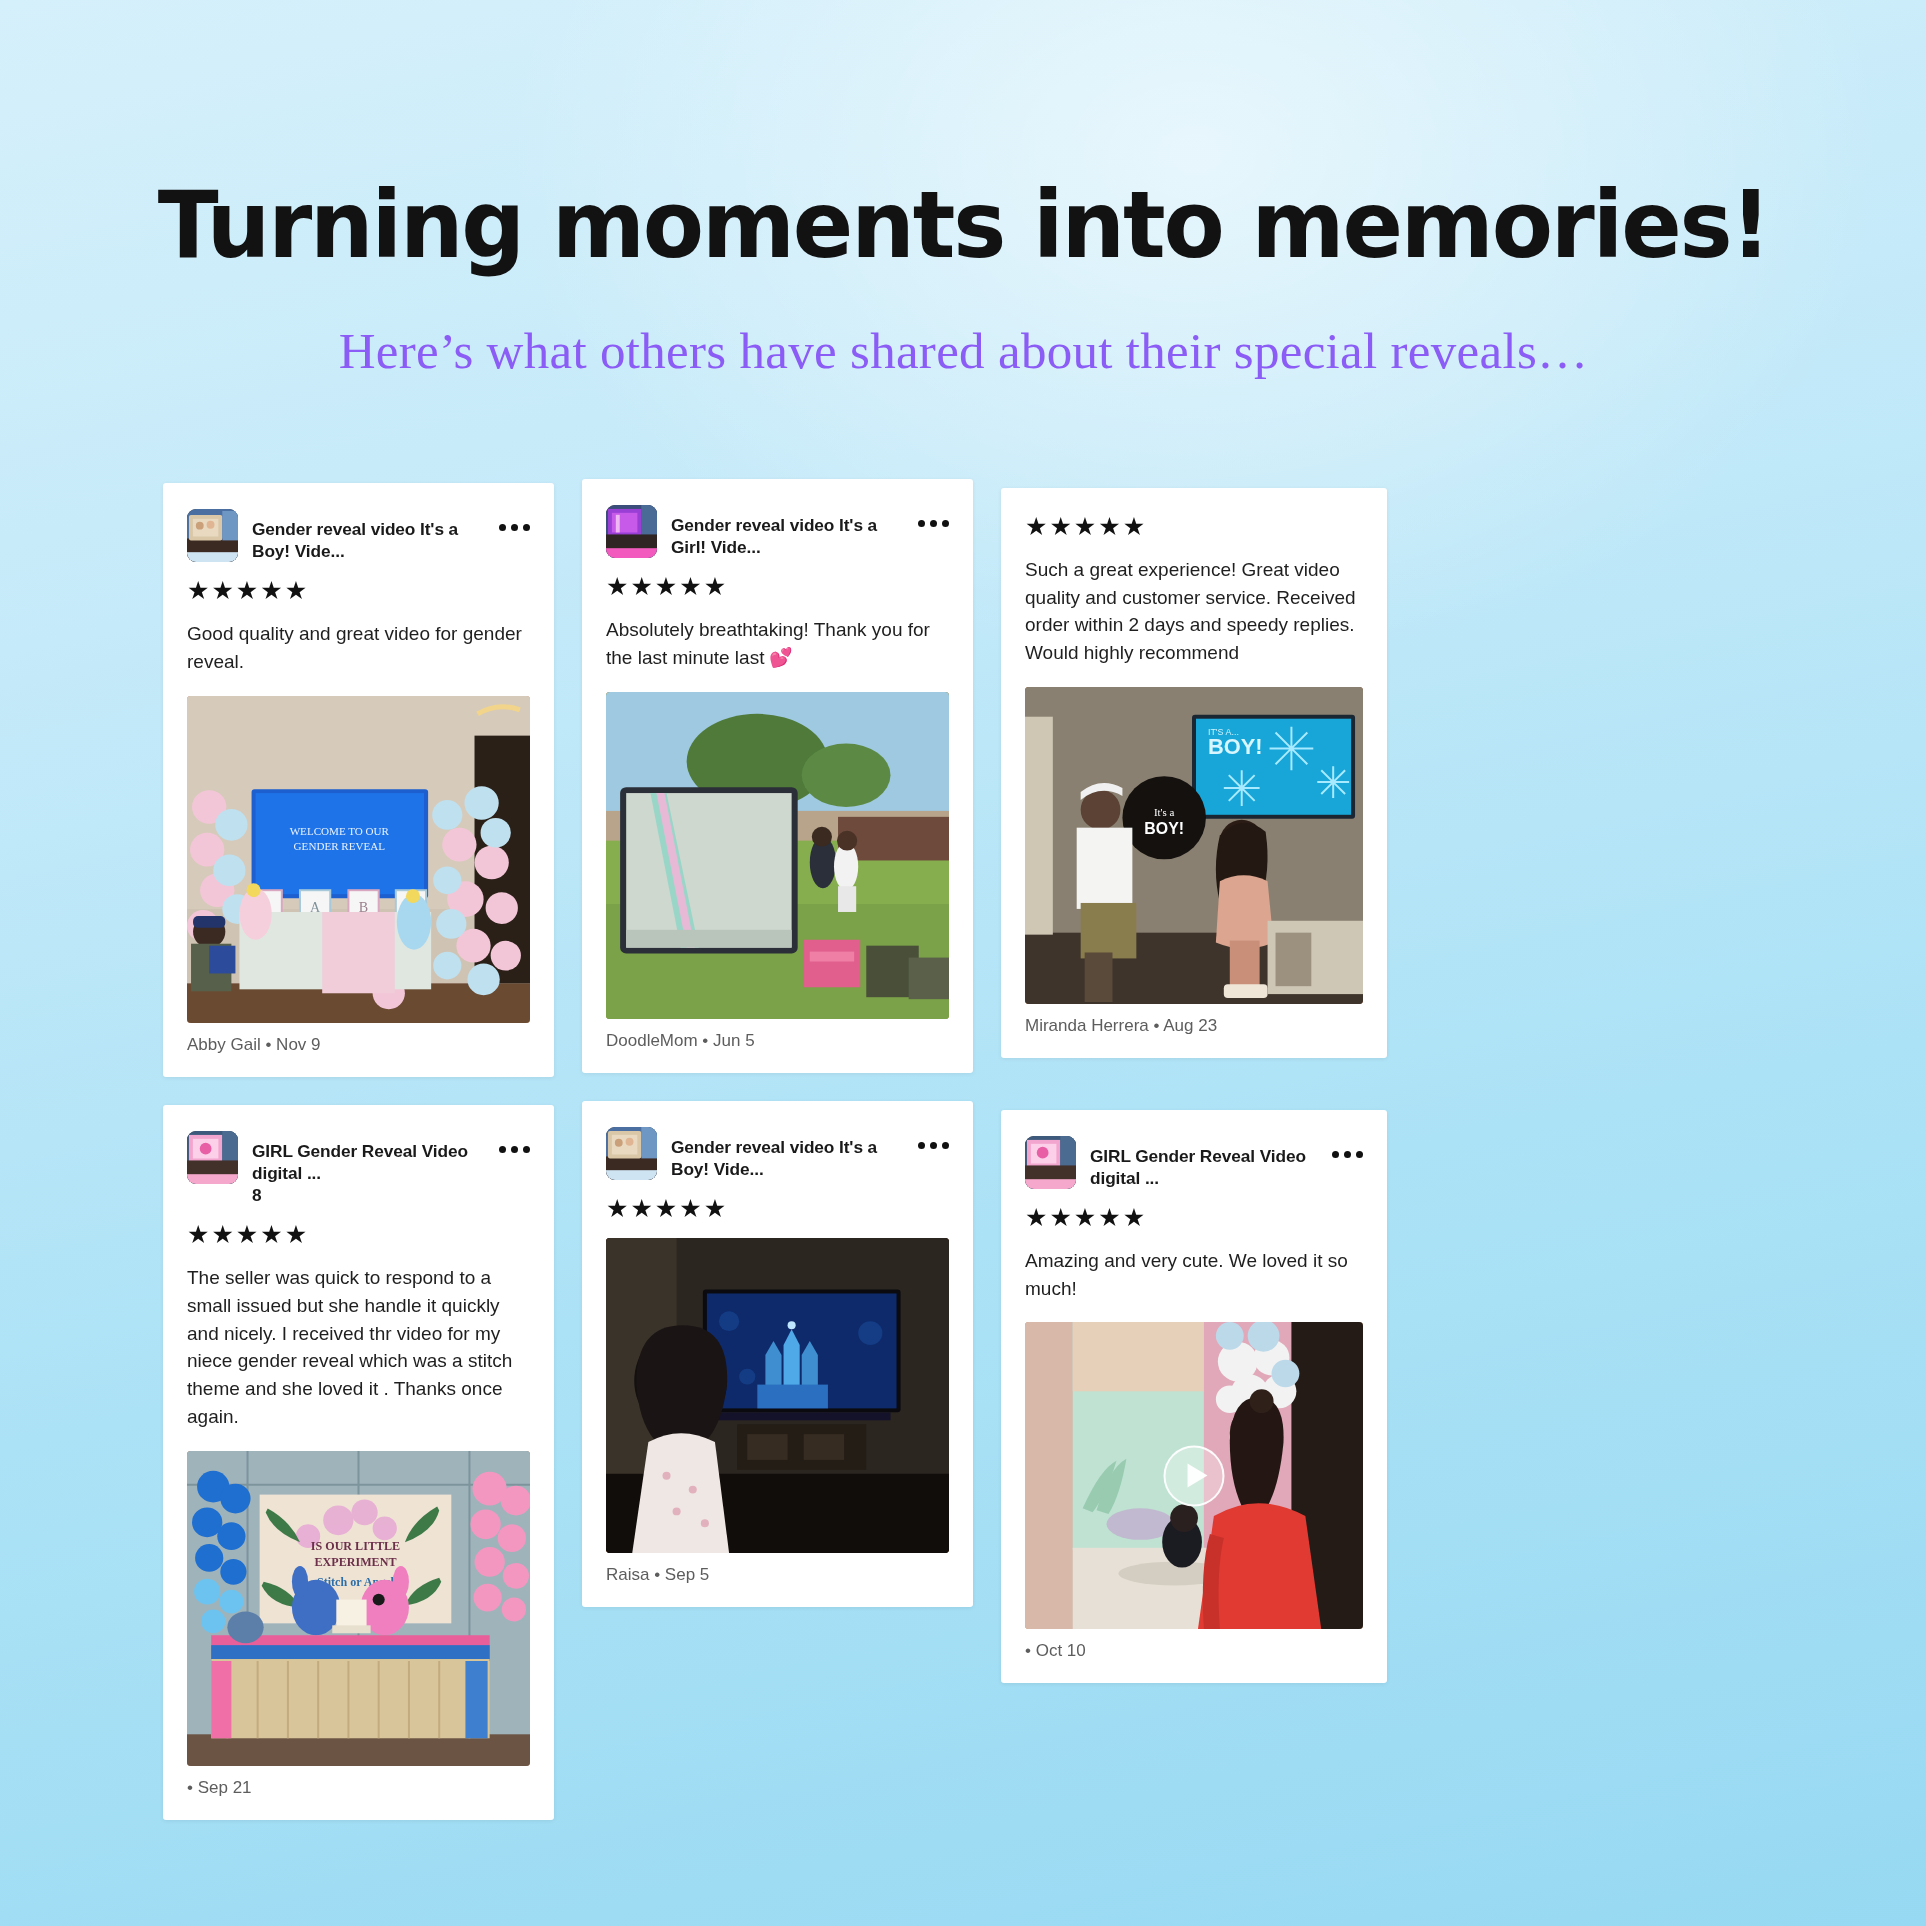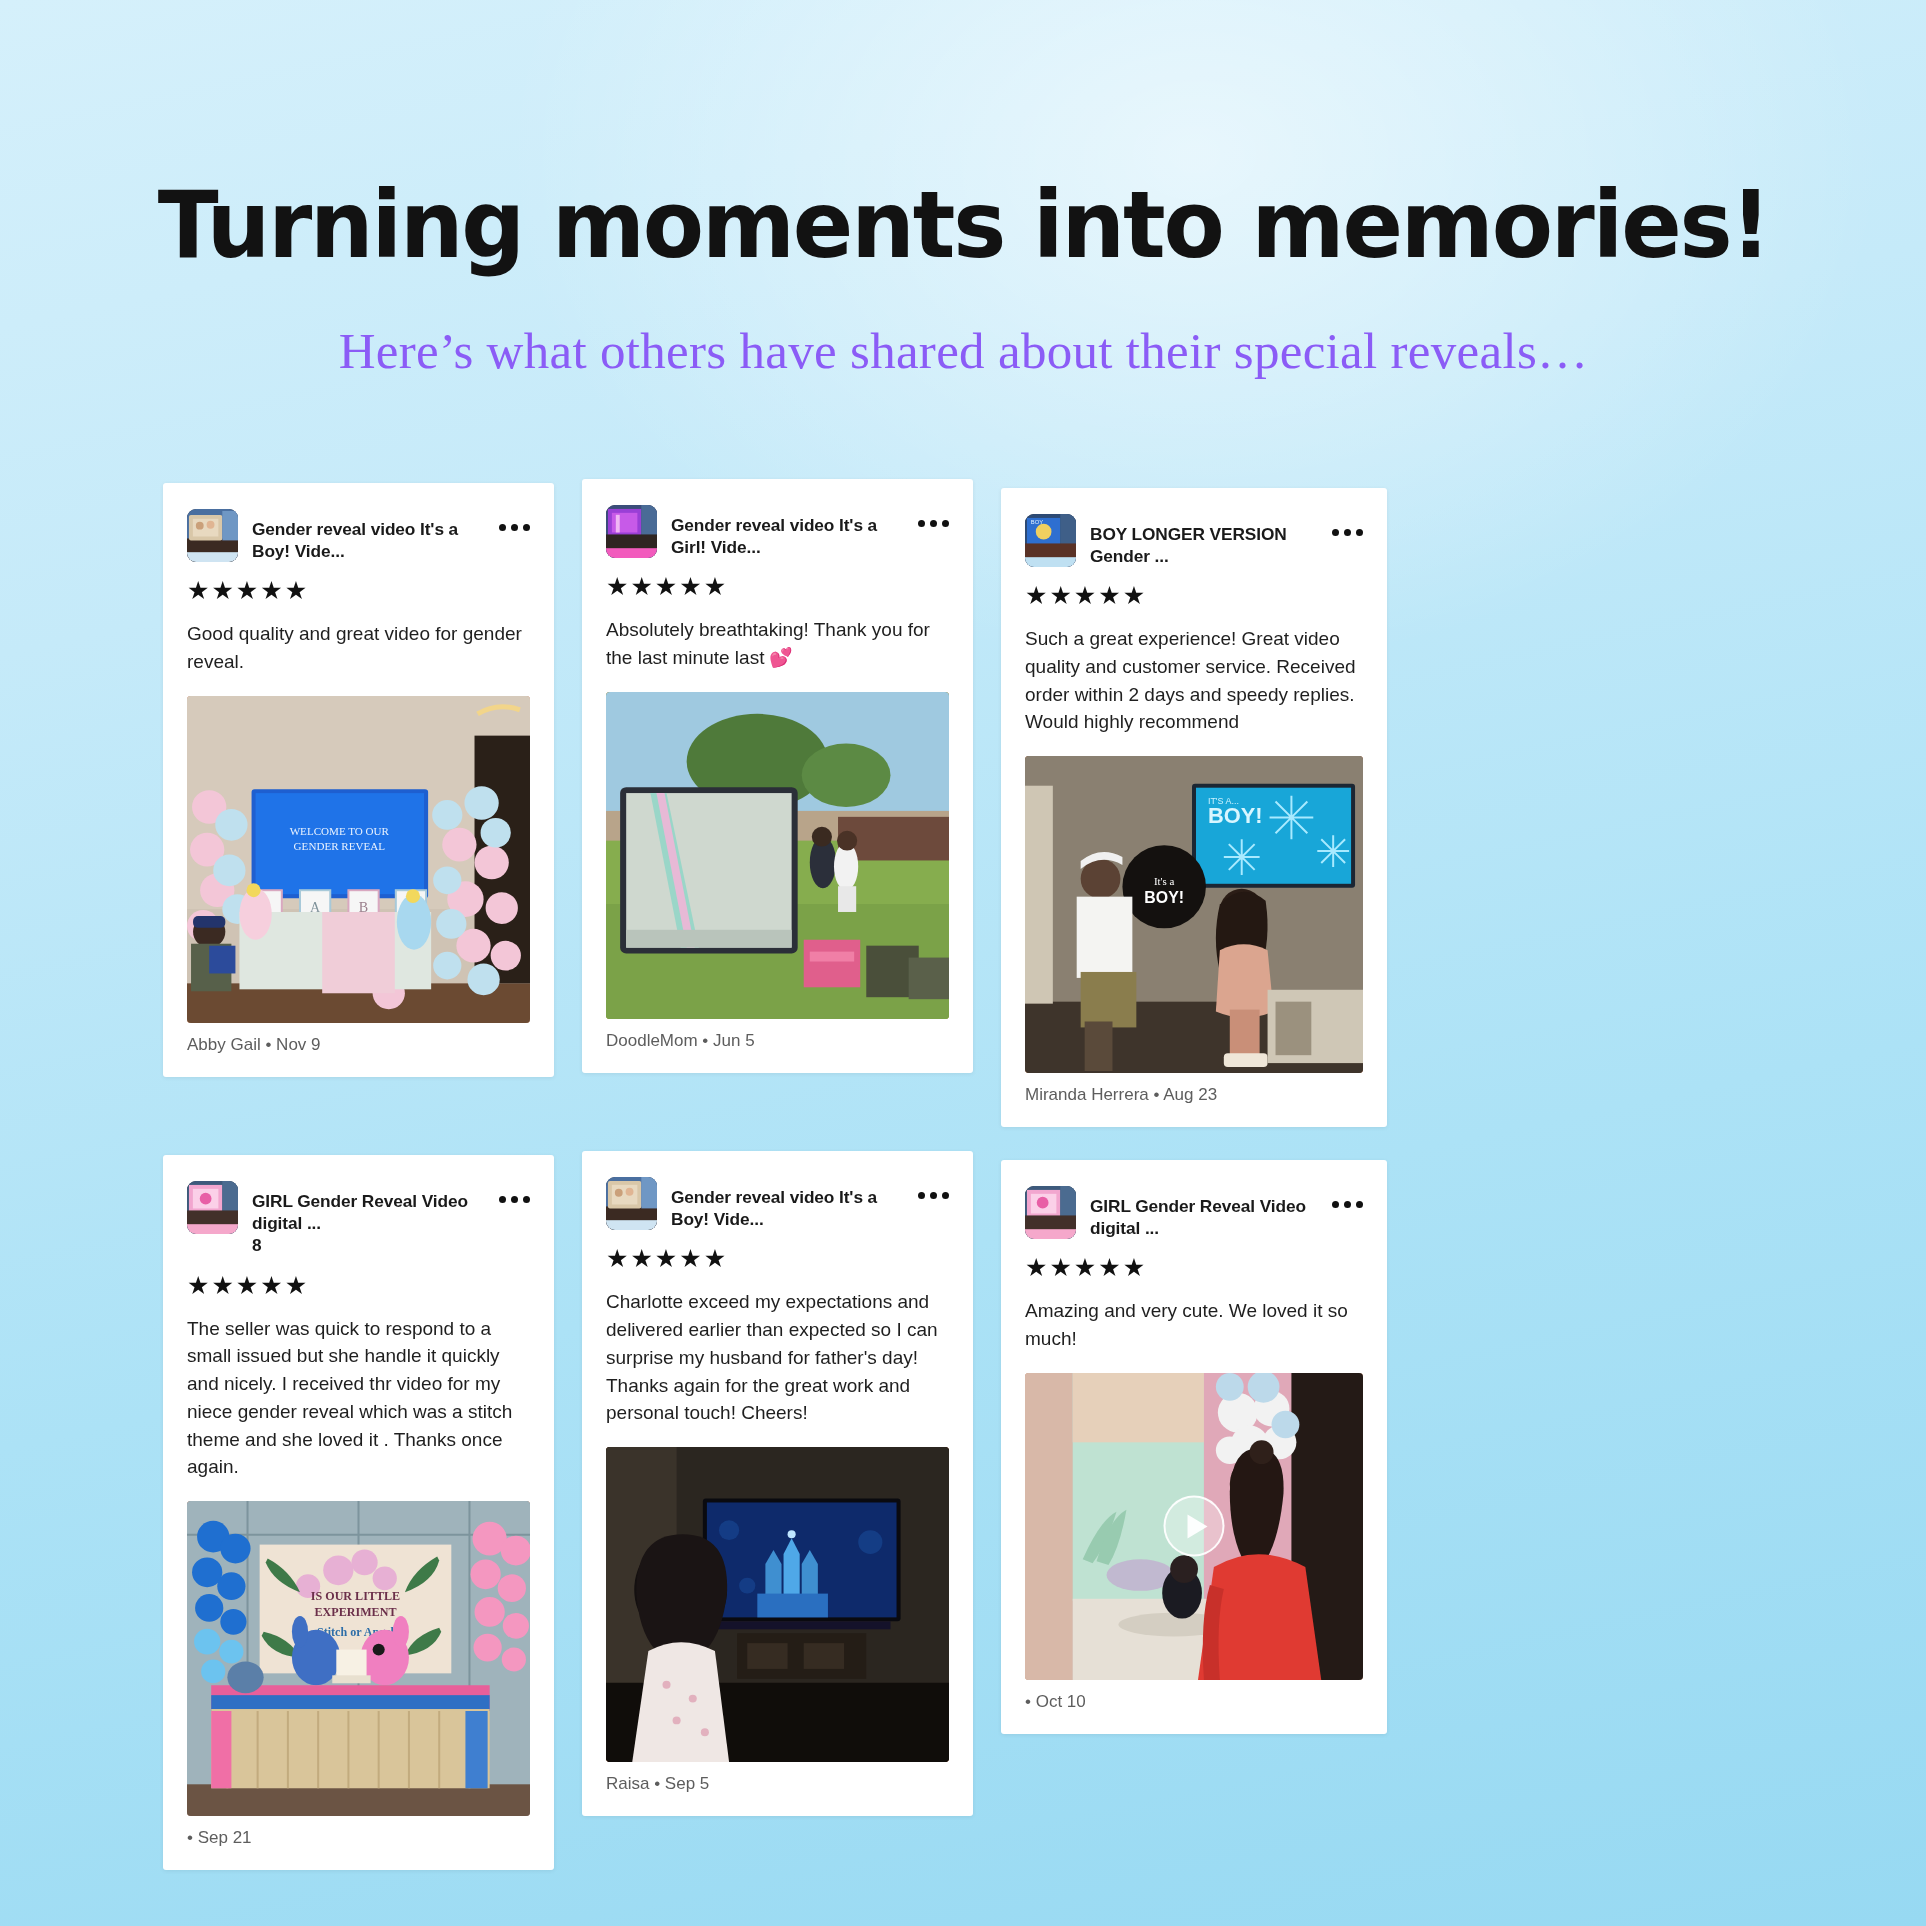--- a/index.html
+++ b/index.html
@@ -345,39 +345,20 @@
             <rect x="258" y="256" width="52" height="52" fill="#4a4f3a"></rect>
             <rect x="300" y="268" width="40" height="42" fill="#5a604a"></rect>
           </g>
         </svg>
       </div>
 
       <div class="byline">DoodleMom • Jun 5</div>
     </div>
 
     <div class="card col3">
-      <div class="card-head">
-        <div class="thumb">
-          <svg viewBox="0 0 52 54" preserveAspectRatio="none">
-            <rect width="52" height="54" fill="#2d4a74"></rect>
-            <rect x="2" y="4" width="34" height="28" fill="#2e6fd0"></rect>
-            <circle cx="19" cy="18" r="8" fill="#f0d060"></circle>
-            <rect x="36" y="0" width="16" height="32" fill="#3f5f88"></rect>
-            <rect y="30" width="52" height="16" fill="#5a3226"></rect>
-            <rect y="44" width="52" height="10" fill="#bfe0f2"></rect>
-            <text x="6" y="10" font-size="6" fill="#dff0ff" font-family="Liberation Sans, sans-serif">BOY</text>
-          </svg>
-        </div>
-        <div class="listing-title">BOY LONGER VERSION Gender ...</div>
-        <div class="dots">
-            <i></i>
-            <i></i>
-            <i></i>
-          </div>
-      </div>
 
       <div class="stars">★★★★★</div>
       <div class="review-text">Such a great experience! Great video quality and customer service. Received order within 2 days and speedy replies. Would highly recommend</div>
 
       <div class="media m3">
         <svg viewBox="0 0 340 320" preserveAspectRatio="none">
           <rect width="340" height="320" fill="#7e7363"></rect>
           <rect width="340" height="250" fill="#8a8071"></rect>
           <rect y="248" width="340" height="72" fill="#3e342b"></rect>
           <rect x="0" y="30" width="28" height="220" fill="#cfc6b4"></rect>
@@ -549,21 +530,20 @@
         </div>
         <div class="listing-title">Gender reveal video It's a Boy! Vide...</div>
         <div class="dots">
             <i></i>
             <i></i>
             <i></i>
           </div>
       </div>
 
       <div class="stars">★★★★★</div>
-      <div class="review-text">Charlotte exceed my expectations and delivered earlier than expected so I can surprise my husband for father's day! Thanks again for the great work and personal touch! Cheers!</div>
 
       <div class="media m5">
         <svg viewBox="0 0 340 318" preserveAspectRatio="none">
           <rect width="340" height="318" fill="#181410"></rect>
           <rect width="340" height="240" fill="#2b2620"></rect>
           <rect x="0" y="0" width="70" height="240" fill="#3a332a"></rect>
           <rect y="238" width="340" height="80" fill="#100d0a"></rect>
           <rect x="96" y="52" width="196" height="124" rx="3" fill="#0a0a0f"></rect>
           <rect x="100" y="56" width="188" height="116" fill="#0e2a6b"></rect>
           <g>

